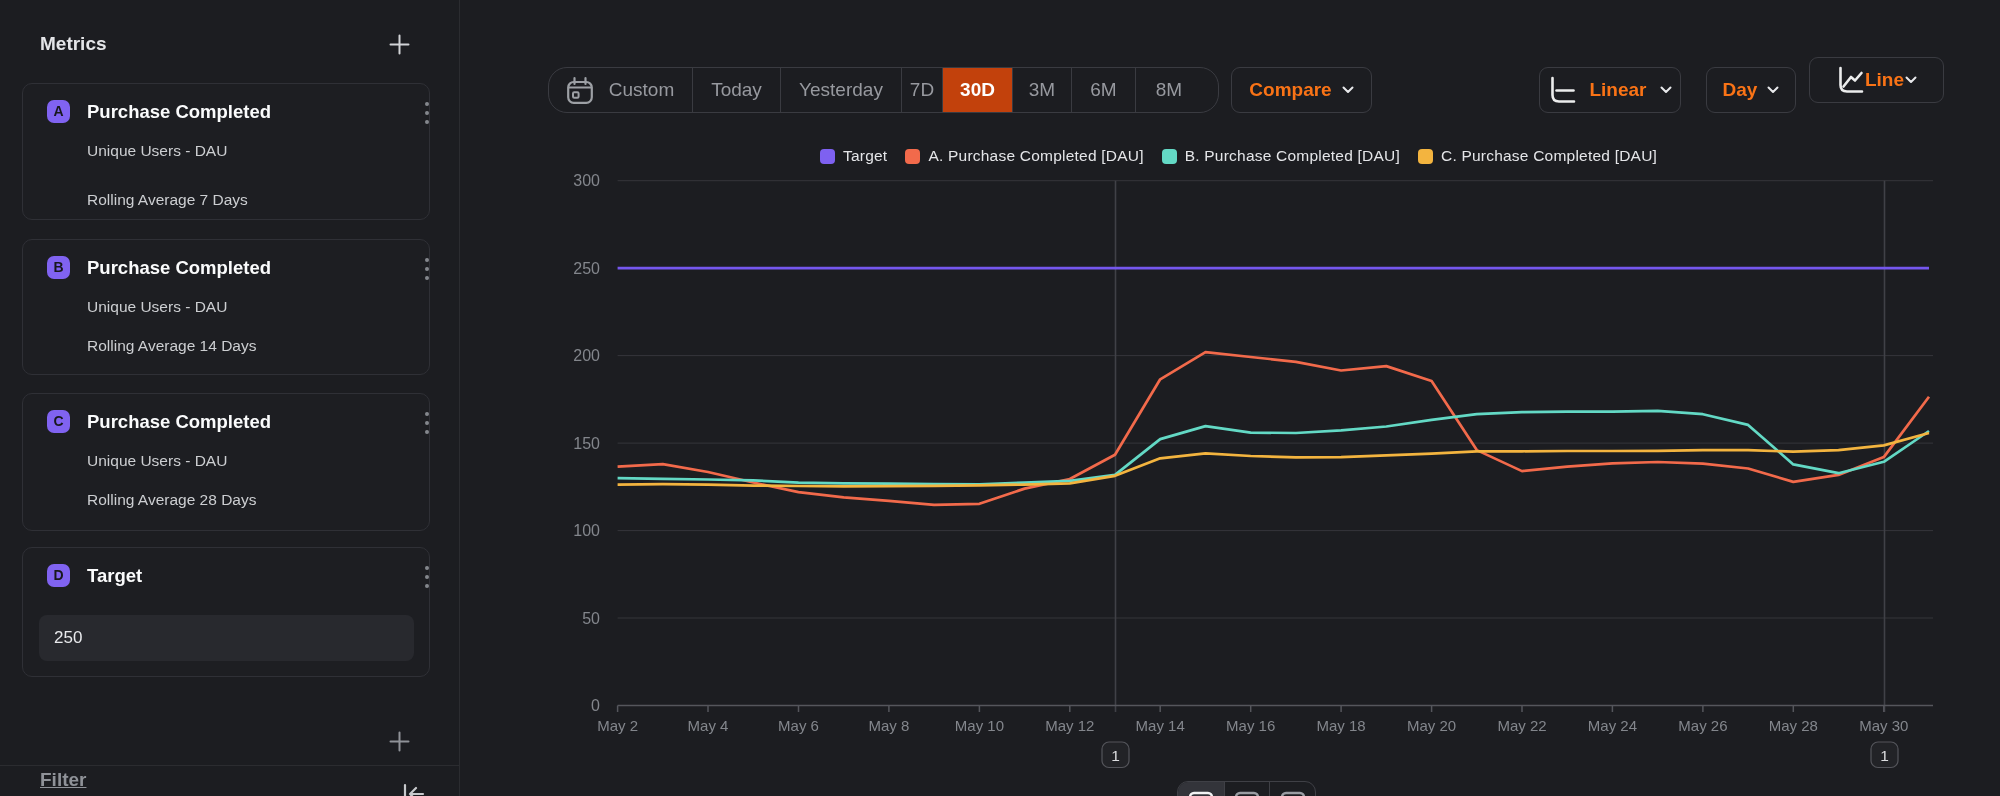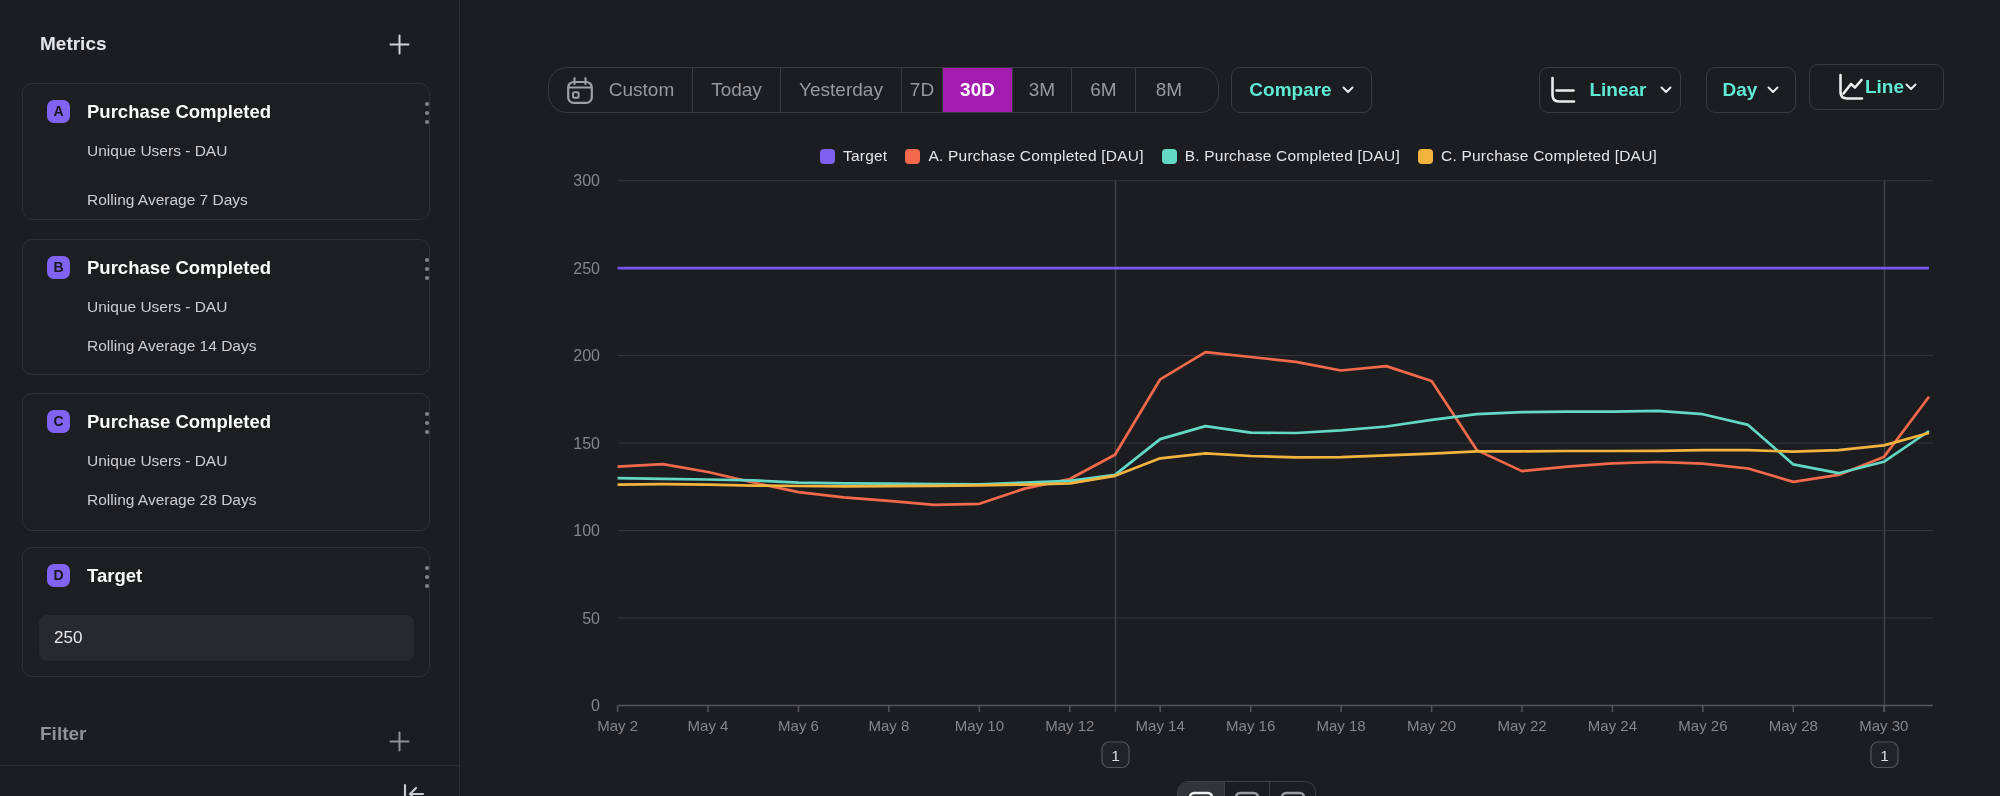--- a/index.html
+++ b/index.html
@@ -9,25 +9,25 @@
   #sidebar { position:absolute; left:0; top:0; width:460px; height:796px; border-right:1px solid #2b2c30;padding-left:30px; }
   .sideTitle { position:absolute; left:40px; font-size:19px; font-weight:700; color:#e4e5e8; }
   .plus { position:absolute; }
   .card { position:absolute; left:22px; width:408px; border:1px solid #2f3036; border-radius:10px; background:#1d1e22; }
   .badge { position:absolute; left:24px; top:16px; width:23px; height:23px; border-radius:7px; background:#8063f1; color:#17181c; font-weight:700; font-size:14px; text-align:center; line-height:23px; }
   .ctitle { position:absolute; left:64px; top:17px; font-size:18.5px; font-weight:700; color:#fafbfc; }
   .sub { position:absolute; left:64px; font-size:15.5px; color:#ccced1; }
   .kebab { position:absolute; left:400px; top:18px; width:8px; }
   .kebab span { display:block; width:3.8px; height:3.8px; border-radius:50%; background:#84878d; margin:0 auto 5.4px; }
   
-  .btn { position:absolute; border:1px solid #3a3b41; border-radius:9px; display:flex; align-items:center; justify-content:center; color:#5eead4; font-size:19px; font-weight:700; }
+  .btn { position:absolute; border:1px solid #3a3b41; border-radius:9px; display:flex; align-items:center; justify-content:center; color:#f97316; font-size:19px; font-weight:700; }
   #seg { position:absolute; left:548px; top:67px; width:671px; height:46px; border:1px solid #3a3b41; border-radius:19px; display:flex; overflow:hidden; }
   #seg .s { height:100%; display:flex; align-items:center; justify-content:center; color:#97999f; font-size:19px; border-left:1px solid #3a3b41; }
   #seg .s:first-child { border-left:none; }
-  #seg .sel { background:#a21caf; color:#fff; font-weight:700; }
+  #seg .sel { background:#c2410c; color:#fff; font-weight:700; }
   
   #legend { position:absolute; left:820px; top:147px; display:flex; gap:18px; align-items:center; }
   #legend .li { display:flex; align-items:center; gap:8px; color:#e4e5e8; font-size:15.5px; letter-spacing:0.22px; white-space:nowrap; }
   #legend .sw { width:15px; height:15px; border-radius:4px; }
   
   #miniSeg { position:absolute; left:1177px; top:781px; width:139px; height:40px; border:1px solid #3f4046; border-radius:11px; display:flex; overflow:hidden; }
   #miniSeg .m { width:46.33px; display:flex; justify-content:center; padding-top:9px; border-left:1px solid #3f4046; }
   #miniSeg .m:first-child { border-left:none; background:#33343a; }
 </style>
 </head>
@@ -78,21 +78,21 @@
     <div class="badge">D</div>
     <div class="ctitle">Target</div>
     <div style="position:absolute; left:16px; top:67px; width:375px; height:46px; background:#28292e; border-radius:8px; color:#e8e9ec; font-size:17px; line-height:46px; padding-left:15px;">250</div>
     <div class="kebab">
         <span></span>
         <span></span>
         <span></span>
       </div>
   </div>
 
-  <div class="sideTitle" style="top:723px; color:#8f9298;">Filter</div>
+  <div class="sideTitle" style="top:769px; color:#8f9298;text-decoration:underline;">Filter</div>
   <svg class="plus" style="left:389px; top:731px;" width="21" height="21" viewBox="0 0 21 21">
       <path d="M10.5 1.5 V19.5 M1.5 10.5 H19.5" stroke="#8f9298" stroke-width="2" stroke-linecap="round" fill="none"></path>
     </svg>
 
   <div style="position:absolute; left:0; top:765px; width:460px; height:1px; background:#2b2c30;"></div>
   <svg class="plus" style="left:400px; top:782px;" width="28" height="26" viewBox="0 0 28 26">
       <path d="M5 3 V21 M23 12 H10 M16 6 L10 12 L16 18" stroke="#c7c9cc" stroke-width="2.2" stroke-linecap="round" stroke-linejoin="round" fill="none"></path>
     </svg>
 </div>
 
@@ -126,21 +126,21 @@
   Linear
   <svg width="12" height="8" viewBox="0 0 12 8" fill="none">
       <path d="M1.5 1.5 L6 6 L10.5 1.5" stroke="#e8e9ec" stroke-width="2" stroke-linecap="round" stroke-linejoin="round"></path>
     </svg>
 </div>
 <div class="btn" style="left:1706px; top:67px; width:90px; height:46px; gap:10px;">Day
   <svg width="12" height="8" viewBox="0 0 12 8" fill="none">
       <path d="M1.5 1.5 L6 6 L10.5 1.5" stroke="#e8e9ec" stroke-width="2" stroke-linecap="round" stroke-linejoin="round"></path>
     </svg>
 </div>
-<div class="btn" style="left:1809px; top:64px; width:135px; height:46px; gap:1px;">
+<div class="btn" style="left:1809px; top:57px; width:135px; height:46px; gap:1px;">
   <svg width="28" height="28" viewBox="0 0 28 28" fill="none">
       <path d="M4.5 2 V19 Q4.5 25.5 11 25.5 H26" stroke="#eceded" stroke-width="2.6" stroke-linecap="round" fill="none"></path>
       <path d="M7.5 20.5 L15 11 L19 14.5 L25.5 7" stroke="#eceded" stroke-width="2.6" stroke-linecap="round" stroke-linejoin="round" fill="none"></path>
     </svg>
   Line
   <svg width="12" height="8" viewBox="0 0 12 8" fill="none">
       <path d="M1.5 1.5 L6 6 L10.5 1.5" stroke="#e8e9ec" stroke-width="2" stroke-linecap="round" stroke-linejoin="round"></path>
     </svg>
 </div>
 

